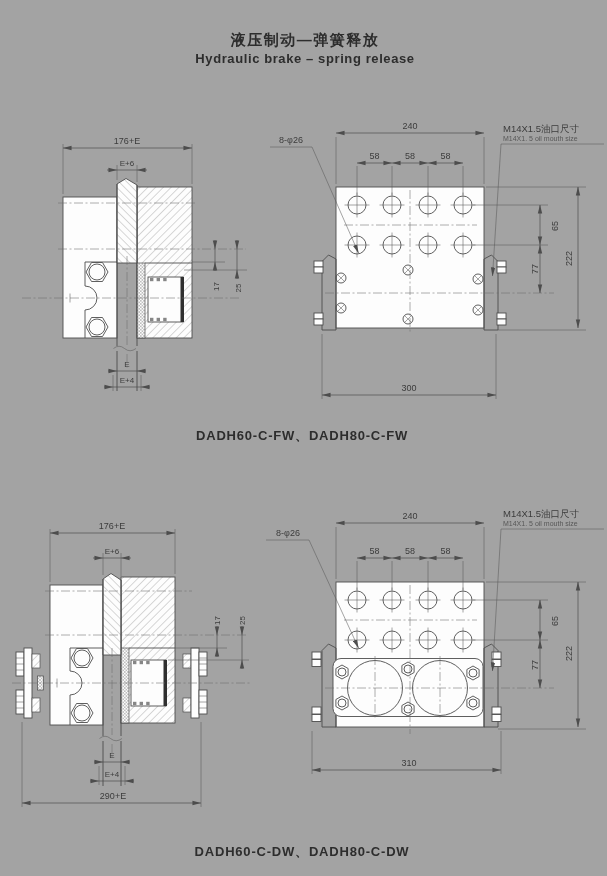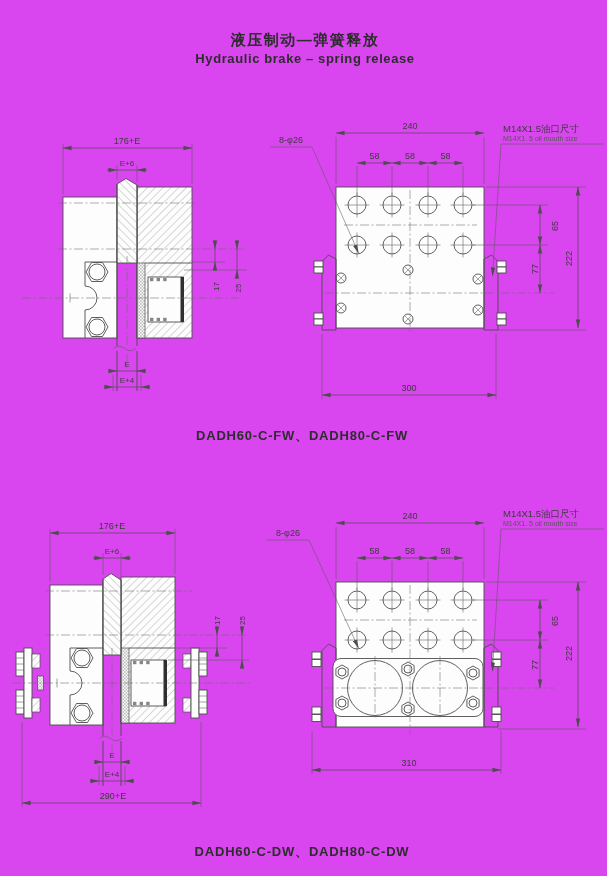--- a/index.html
+++ b/index.html
@@ -1,16 +1,16 @@
 <!DOCTYPE html>
 <html><head>
 <meta charset="utf-8">
 <style>
   html,body{margin:0;padding:0;background:#e9e9e9;}
-  .page{position:relative;width:607px;height:876px;background:#d946ef;margin:0 auto;
+  .page{position:relative;width:607px;height:876px;background:#a3a3a3;margin:0 auto;
         font-family:"Liberation Sans",sans-serif;overflow:hidden;}
   svg{position:absolute;top:0;left:0;}
   svg text{fill:#3c3c3c;font-family:"Liberation Sans",sans-serif;}
   .t-zh{font-size:15px;font-weight:bold;fill:#2d2d2d;letter-spacing:1.5px;}
   .t-en{font-size:13px;font-weight:bold;fill:#2d2d2d;letter-spacing:0.6px;}
   .cap{font-size:13px;font-weight:bold;fill:#2d2d2d;letter-spacing:0.8px;}
   .dt{font-size:9px;}
   .dts{font-size:8px;}
   .pt-zh{font-size:9.5px;}
   .pt-en{font-size:7px;fill:#575757;}

